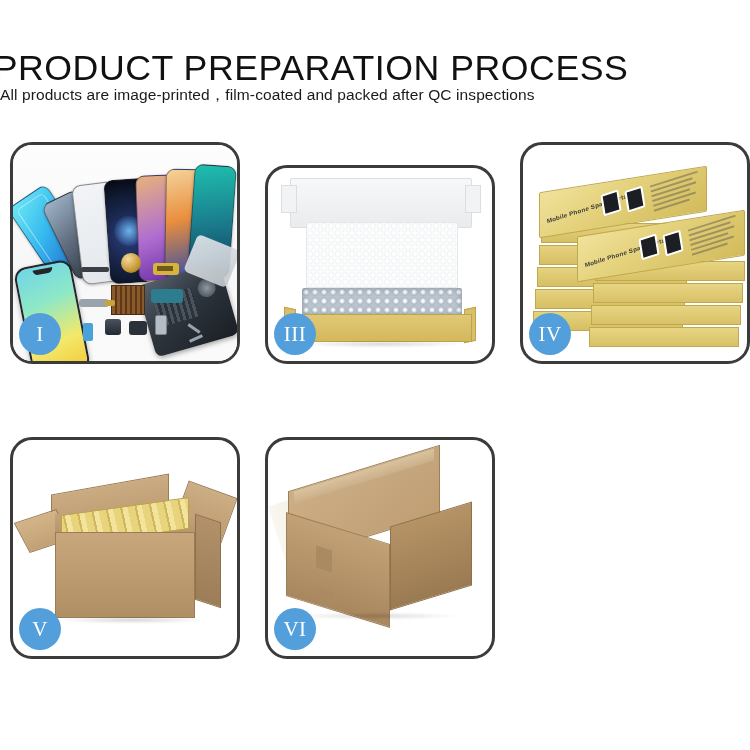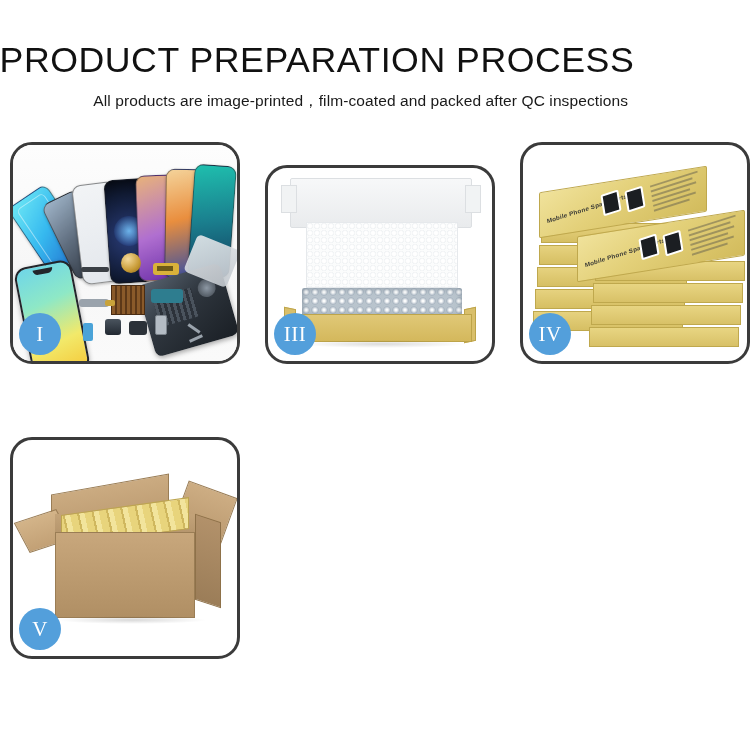--- a/index.html
+++ b/index.html
@@ -5,31 +5,31 @@
   * { box-sizing: border-box; margin: 0; padding: 0; }
   html, body {
     width: 750px; height: 750px;
     background: #ffffff;
     font-family: "Liberation Sans", sans-serif;
     overflow: hidden;
   }
   .page { position: relative; width: 750px; height: 750px; background: #fff; }
 
   
-  .header { position: absolute; left: 0; top: 0; width: 628px; text-align: right; }
+  .header { position: absolute; left: 0; top: 8px; width: 628px; text-align: left; }
   .title {
     font-size: 35px; letter-spacing: 0.5px; color: #111;
     font-weight: 400; line-height: 1;
     margin-top: 42px;
     font-family: "Liberation Sans", sans-serif;
     transform: scaleX(1.02);
   }
   .subtitle {
     font-size: 15.5px; color: #1a1a1a; font-weight: 400;
-    margin-top: 14px; letter-spacing: 0.1px;
+    letter-spacing: 0.1px;
   }
 
   
   .grid {
     position: absolute; left: 10px; top: 142px;
     width: 730px; height: 540px;
     display: grid;
     grid-template-columns: 230px 230px 230px;
     grid-template-rows: 222px 222px;
     column-gap: 25px; row-gap: 73px;
@@ -392,15 +392,28 @@
         <div class="c5-flapL"></div>
         <div class="c5-innerTop"></div>
         <div class="c5-goods"></div>
         <div class="c5-body"></div>
         <div class="c5-right"></div>
         <div class="c5-shadow"></div>
       </div>
       <div class="badge">V</div>
     </div>
 
+    <div class="panel p6">
+      <div class="panel-inner">
+        <div class="c6-tape2"></div>
+        <div class="c6-top"></div>
+        <div class="c6-tape"></div>
+        <div class="c6-front"></div>
+        <div class="c6-side"></div>
+        <div class="c6-tab1"></div>
+        <div class="c6-tab2"></div>
+        <div class="c6-shadow"></div>
+      </div>
+      <div class="badge">VI</div>
+    </div>
 
   </div>
 </div>
 
 </body></html>

